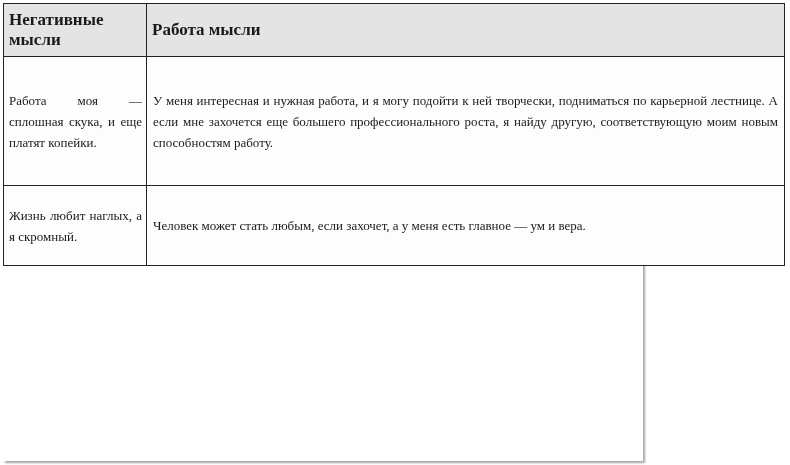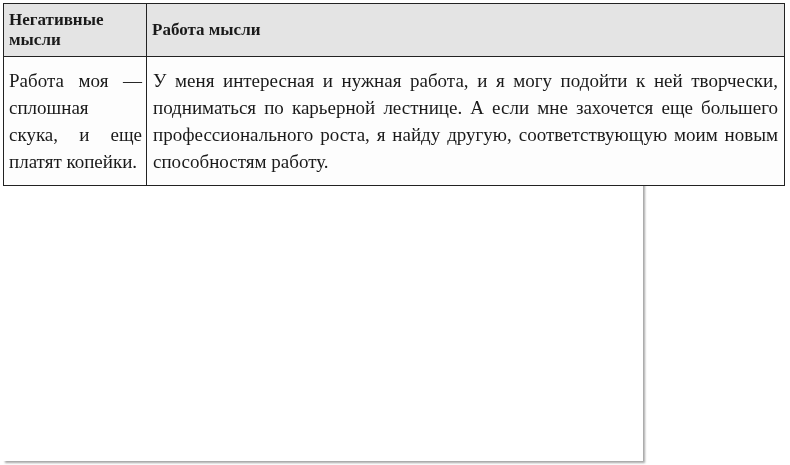--- a/index.html
+++ b/index.html
@@ -36,22 +36,22 @@
     th {
       background: #e4e4e4;
       font-weight: bold;
       font-size: 17px;
       line-height: 20px;
       text-align: left;
       height: 48px;
       padding: 2px 5px;
     }
     td {
-      font-size: 19px;
-      line-height: 27px;
+      font-size: 13px;
+      line-height: 21px;
     }
     td.neg {
       text-align: justify;
       padding: 3px 4px 3px 5px;
     }
     td.pos {
       text-align: justify;
       padding: 3px 6px;
       margin-left: 20px;
     }
@@ -73,15 +73,19 @@
       <tr>
         <th>Негативные мысли</th>
         <th>Работа мысли</th>
       </tr>
     </thead>
     <tbody>
       <tr class="r1">
         <td class="neg">Работа моя — сплошная скука, и еще платят копейки.</td>
         <td class="pos">У меня интересная и нужная работа, и я могу подойти к ней творчески, подниматься по карьерной лестнице. А если мне захочется еще большего профессионального роста, я найду другую, соответствующую моим новым способностям работу.</td>
       </tr>
+      <tr class="r3">
+        <td class="neg">Жизнь любит наглых, а я скромный.</td>
+        <td class="pos">Человек может стать любым, если захочет, а у меня есть главное — ум и вера.</td>
+      </tr>
     </tbody>
   </table>
 </div>
 
 </body></html>

